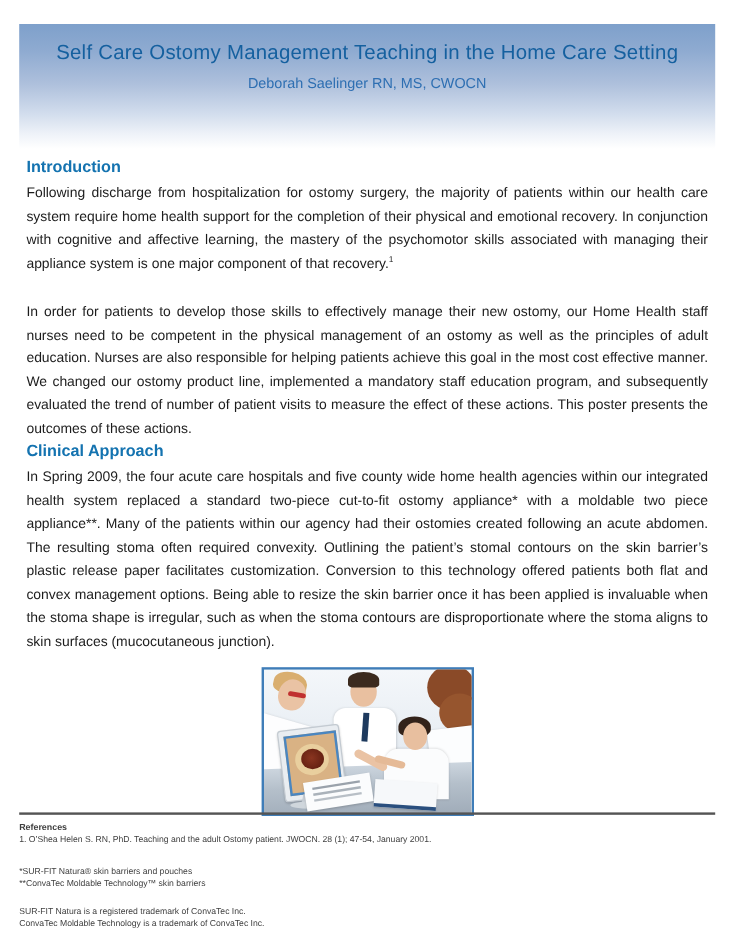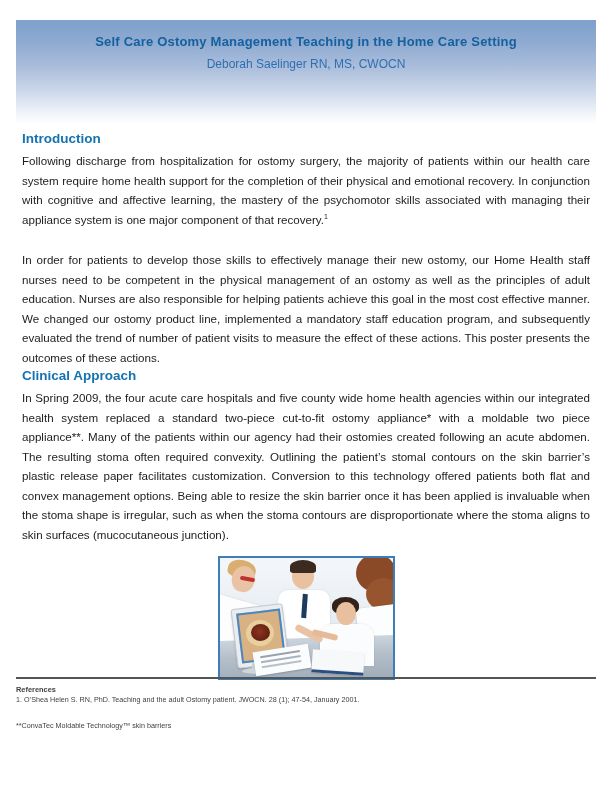--- a/index.html
+++ b/index.html
@@ -13,21 +13,21 @@
   }
   
   .banner {
     margin: 20px 16px 0;
     height: 104px;
     background: linear-gradient(180deg, #7ea0cb 0%, #8fabd1 22%, #aec0dc 48%, #d2dded 72%, #eef2f8 88%, #ffffff 100%);
     text-align: center;
   }
   .banner h1 {
     margin: 0; padding-top: 14px;
-    font-size: 13px; font-weight: bold;
+    font-size: 17px; font-weight: normal;
     color: #15609f; letter-spacing: 0.2px;
   }
   .author-line {
     font-size: 12px; color: #2e6fb2; line-height: 16px;
   }
   .author-line.first { margin-top: 7px; }
   
   h2.section-heading {
     margin: 0 22px; text-align: left;
     font-size: 13.5px; font-weight: bold; color: #1473b0;
@@ -138,17 +138,22 @@
     <div class="paper-2"></div>
     <div class="arm-1"></div>
     <div class="arm-2"></div>
   </div>
 
   <div class="footer">
     <hr class="rule">
     <div class="ref-label">References</div>
     <div class="ref-line">1. O’Shea Helen S. RN, PhD.  Teaching and the adult Ostomy patient. JWOCN. 28 (1); 47-54, January 2001.</div>
     <div class="ref-group-footnotes">
+      <div class="ref-line">*SUR-FIT Natura® skin barriers and pouches</div>
       <div class="ref-line">**ConvaTec Moldable Technology™ skin barriers</div>
+    </div>
+    <div class="ref-group-trademarks">
+      <div class="ref-line">SUR-FIT Natura is a registered trademark of ConvaTec Inc.</div>
+      <div class="ref-line">ConvaTec Moldable Technology is a trademark of ConvaTec Inc.</div>
     </div>
   </div>
 
 </div>
 
 </body></html>

